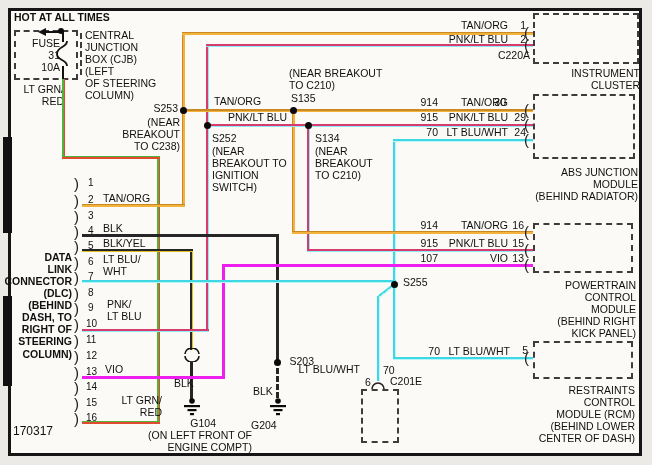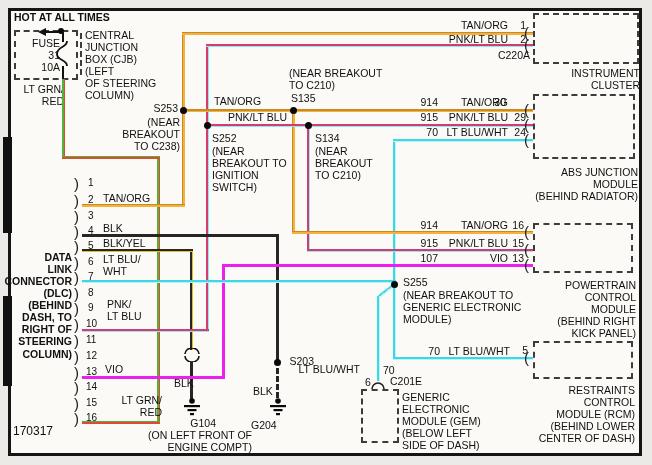--- a/index.html
+++ b/index.html
@@ -115,23 +115,20 @@
   <div class="lbl" style="left:212px;top:132px;">S252</div>
   <div class="lbl" style="left:212px;top:145px;">(NEAR
 BREAKOUT TO
 IGNITION
 SWITCH)</div>
   <div class="lbl" style="left:315px;top:132px;">S134</div>
   <div class="lbl" style="left:315px;top:145px;">(NEAR
 BREAKOUT
 TO C210)</div>
   <div class="lbl" style="left:403px;top:276px;">S255</div>
-  <div class="lbl" style="left:403px;top:289px;">(NEAR BREAKOUT TO
-GENERIC ELECTRONIC
-MODULE)</div>
   <div class="lbl ra" style="left:242px;top:355px;width:28px;margin-left:44px;">S203</div>
 
   <svg style="position:absolute;left:183px;top:348px;" width="18" height="14">
     <path d="M2,6 A7,6 0 0 1 16,6" stroke="#111" stroke-width="1.6" fill="none"></path>
     <path d="M2,8 A7,6 0 0 0 16,8" stroke="#111" stroke-width="1.6" fill="none"></path>
   </svg>
   <div class="lbl" style="left:174px;top:377px;">BLK</div>
   <svg style="position:absolute;left:182px;top:398px;" width="20" height="18">
     <circle cx="10" cy="3" r="2.8" fill="#0a0a0a"></circle>
     <rect x="2" y="7" width="16" height="2.2" fill="#0a0a0a"></rect>
@@ -261,20 +258,15 @@
 CENTER OF DASH)</div>
 
   <div class="lbl ra" style="left:298px;top:363px;width:62px;">LT BLU/WHT</div>
   <div class="lbl" style="left:383px;top:364px;">70</div>
   <div class="lbl" style="left:365px;top:376px;">6</div>
   <div class="lbl" style="left:390px;top:375px;">C201E</div>
   <svg style="position:absolute;left:370px;top:380px;" width="16" height="10">
     <path d="M2,9 A6,6 0 0 1 14,9" stroke="#222" stroke-width="1.6" fill="none"></path>
   </svg>
   <div class="box" style="left:361px;top:389px;width:38px;height:54px;"></div>
-  <div class="lbl" style="left:402px;top:391px;">GENERIC
-ELECTRONIC
-MODULE (GEM)
-(BELOW LEFT
-SIDE OF DASH)</div>
 
   <div class="lbl" style="left:13px;top:425px;font-size:12px;">170317</div>
 </div>
 
 </body></html>

